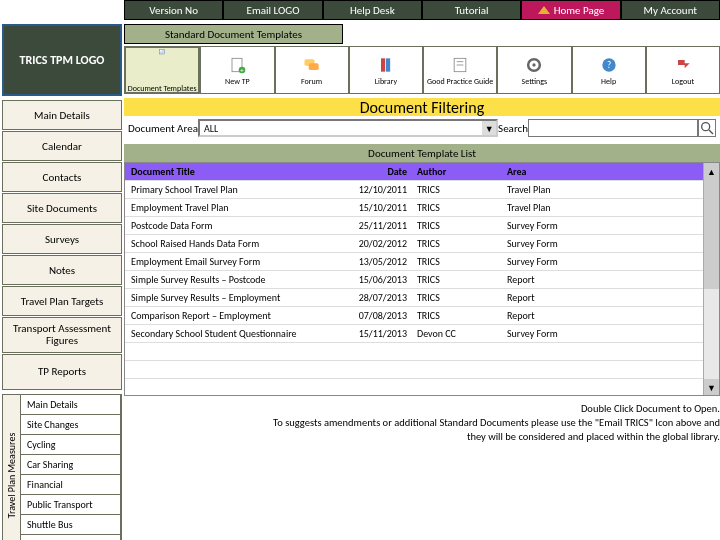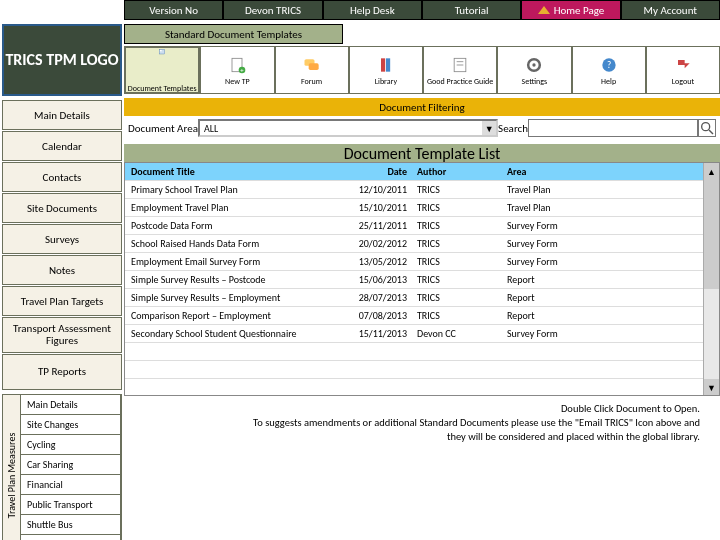--- a/index.html
+++ b/index.html
@@ -4,66 +4,66 @@
 <style>
   * { box-sizing: border-box; margin: 0; padding: 0; font-family: Calibri, Arial, sans-serif; }
   body { width: 720px; height: 540px; background: #fff; font-size: 11px; overflow: hidden; }
   .topbar { display: flex; height: 20px; }
   .topbar .gap { flex: 0 0 124px; }
   .topbar .btn { flex: 1; border: 1px solid #000; background: #3b4a3a; color: #fff; display: flex; align-items: center; justify-content: center; font-size: 11px; cursor: pointer; }
   .topbar .btn.home { background: #be185d; }
   .topbar .btn .tri { width: 0; height: 0; border-left: 6px solid transparent; border-right: 6px solid transparent; border-bottom: 8px solid #e8b030; margin-right: 4px; }
   .main { display: flex; }
   .leftcol { width: 124px; display: flex; flex-direction: column; }
-  .logo { height: 72px; border: 2px solid #2a5a8a; background: #3b4a3a; color: #fff; display: flex; align-items: center; justify-content: center; text-align: center; font-weight: bold; font-size: 16px; line-height: 1.2; margin: 4px 2px 2px 2px; }
+  .logo { height: 72px; border: 2px solid #2a5a8a; background: #3b4a3a; color: #fff; display: flex; align-items: center; justify-content: center; text-align: center; font-weight: bold; font-size: 12px; line-height: 1.2; margin: 4px 2px 2px 2px; }
   .nav { display: flex; flex-direction: column; gap: 1px; padding: 2px; }
   .nav .item { border: 1px solid #6b705c; background: #f5f1e6; height: 30px; display: flex; align-items: center; justify-content: center; font-size: 11px; text-align: center; cursor: pointer; }
   .nav .item.tall { height: 36px; line-height: 1.1; }
   .measures { display: flex; border: 1px solid #6b705c; margin: 2px; }
   .measures .vlabel { width: 18px; background: #f5f1e6; display: flex; align-items: center; justify-content: center; }
   .measures .vlabel span { transform: rotate(-90deg); white-space: nowrap; font-size: 10px; }
   .measures .list { flex: 1; display: flex; flex-direction: column; }
   .measures .list .m { border: 1px solid #6b705c; background: #fff; height: 21px; display: flex; align-items: center; padding-left: 6px; font-size: 10px; cursor: pointer; margin: -1px 0 0 -1px; }
   .rightcol { flex: 1; display: flex; flex-direction: column; }
   .stdhdr { display: flex; height: 20px; margin-top: 4px; }
   .stdhdr .lab { width: 219px; border: 1px solid #000; background: #a3b18a; display: flex; align-items: center; justify-content: center; font-size: 11px; }
   .stdhdr .sp { flex: 1; }
   .iconbar { display: flex; gap: 0; margin-top: 2px; }
   .iconbar .cell { flex: 1; border: 1px solid #6b705c; height: 48px; display: flex; flex-direction: column; align-items: center; justify-content: center; font-size: 8px; text-align: center; cursor: pointer; line-height: 1; gap: 2px; }
   .iconbar .cell.active { background: #e9edc9; border-width: 2px; gap: 28px; }
   .ic { width: 22px; height: 20px; }
-  .filterhdr { height: 18px; background: #eab308; display: flex; align-items: center; justify-content: center; font-size: 11px; margin-top: 4px; }
+  .filterhdr { height: 18px; background: #fde047; display: flex; align-items: center; justify-content: center; font-size: 16px; margin-top: 4px; }
   .filterrow { display: flex; align-items: center; height: 24px; padding: 0 4px; }
   .filterrow .sel { border: 2px inset #ccc; background: #fff; height: 18px; display: flex; align-items: center; padding: 0 4px; font-size: 10px; position: relative; flex: 1; }
   .filterrow .sel .dd { position: absolute; right: 0; top: 0; width: 14px; height: 100%; background: #ddd; display: flex; align-items: center; justify-content: center; font-size: 9px; }
   .filterrow .srch { border: 1px solid #777; background: #fff; height: 18px; width: 170px; display: flex; align-items: center; }
   .filterrow .mag { width: 18px; height: 18px; border: 1px solid #777; display: flex; align-items: center; justify-content: center; cursor: pointer; }
-  .listhdr { height: 18px; background: #a3b18a; display: flex; align-items: center; justify-content: center; font-size: 16px; margin-top: 4px; }
+  .listhdr { height: 18px; background: #a3b18a; display: flex; align-items: center; justify-content: center; font-size: 11px; margin-top: 4px; }
   .tablewrap { display: flex; border: 1px solid #888; height: 234px; }
   .tbl { flex: 1; overflow: hidden; }
   .tbl .row { display: flex; height: 18px; border-bottom: 1px solid #ddd; font-size: 10px; align-items: center; }
-  .tbl .row.hdr { font-weight: bold; background: #7dd3fc; }
+  .tbl .row.hdr { font-weight: bold; background: #8b5cf6; }
   .tbl .row .c1 { flex: 0 0 210px; padding-left: 6px; }
   .tbl .row .c2 { flex: 0 0 78px; text-align: right; padding-right: 6px; }
   .tbl .row .c3 { flex: 0 0 90px; padding-left: 4px; }
   .tbl .row .c4 { flex: 1; padding-left: 4px; }
   .scrollbar { width: 16px; background: #e8e8e8; position: relative; border-left: 1px solid #aaa; }
   .scrollbar .up, .scrollbar .dn { position: absolute; width: 100%; height: 16px; background: #ccc; display: flex; align-items: center; justify-content: center; font-size: 9px; cursor: pointer; }
   .scrollbar .up { top: 0; }
   .scrollbar .dn { bottom: 0; }
   .scrollbar .thumb { position: absolute; width: 100%; background: #ccc; cursor: pointer; }
-  .footnote { text-align: right; font-size: 10.5px; padding: 6px 20px 0 0; line-height: 1.35; }
+  .footnote { text-align: right; font-size: 10.5px; padding: 6px 0 0 0; line-height: 1.35; }
 </style>
 </head>
 <body>
 
 <div class="topbar">
   <div class="gap"></div>
   <div class="btn">Version No</div>
-  <div class="btn">Devon TRICS</div>
+  <div class="btn">Email LOGO</div>
   <div class="btn">Help Desk</div>
   <div class="btn">Tutorial</div>
   <div class="btn home">
       <span class="tri"></span>
       <span>Home Page</span>
     </div>
   <div class="btn">My Account</div>
 </div>
 
 <div class="main">

